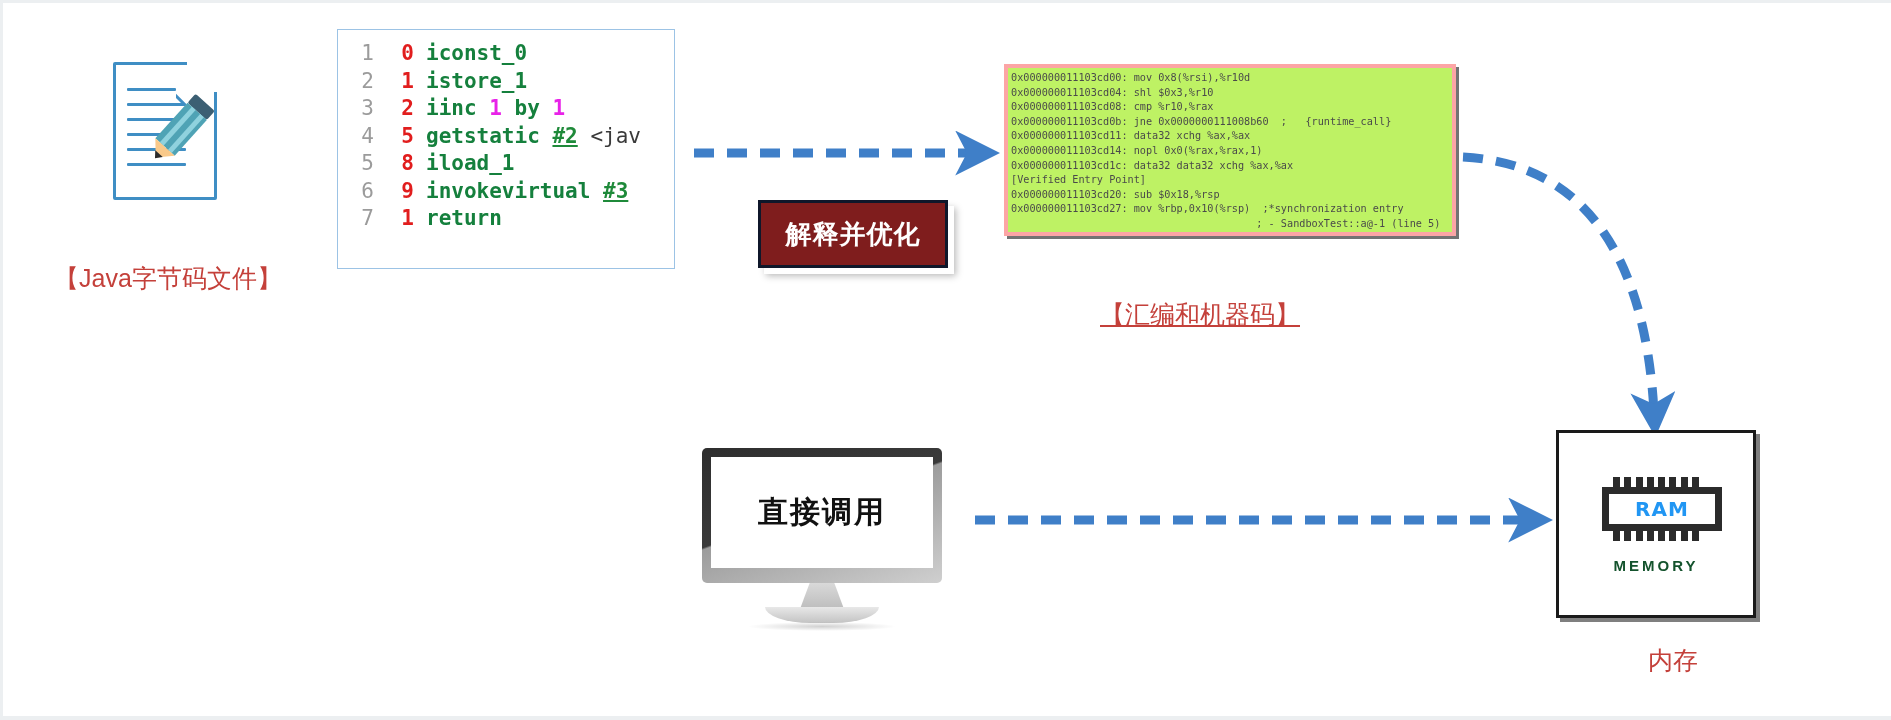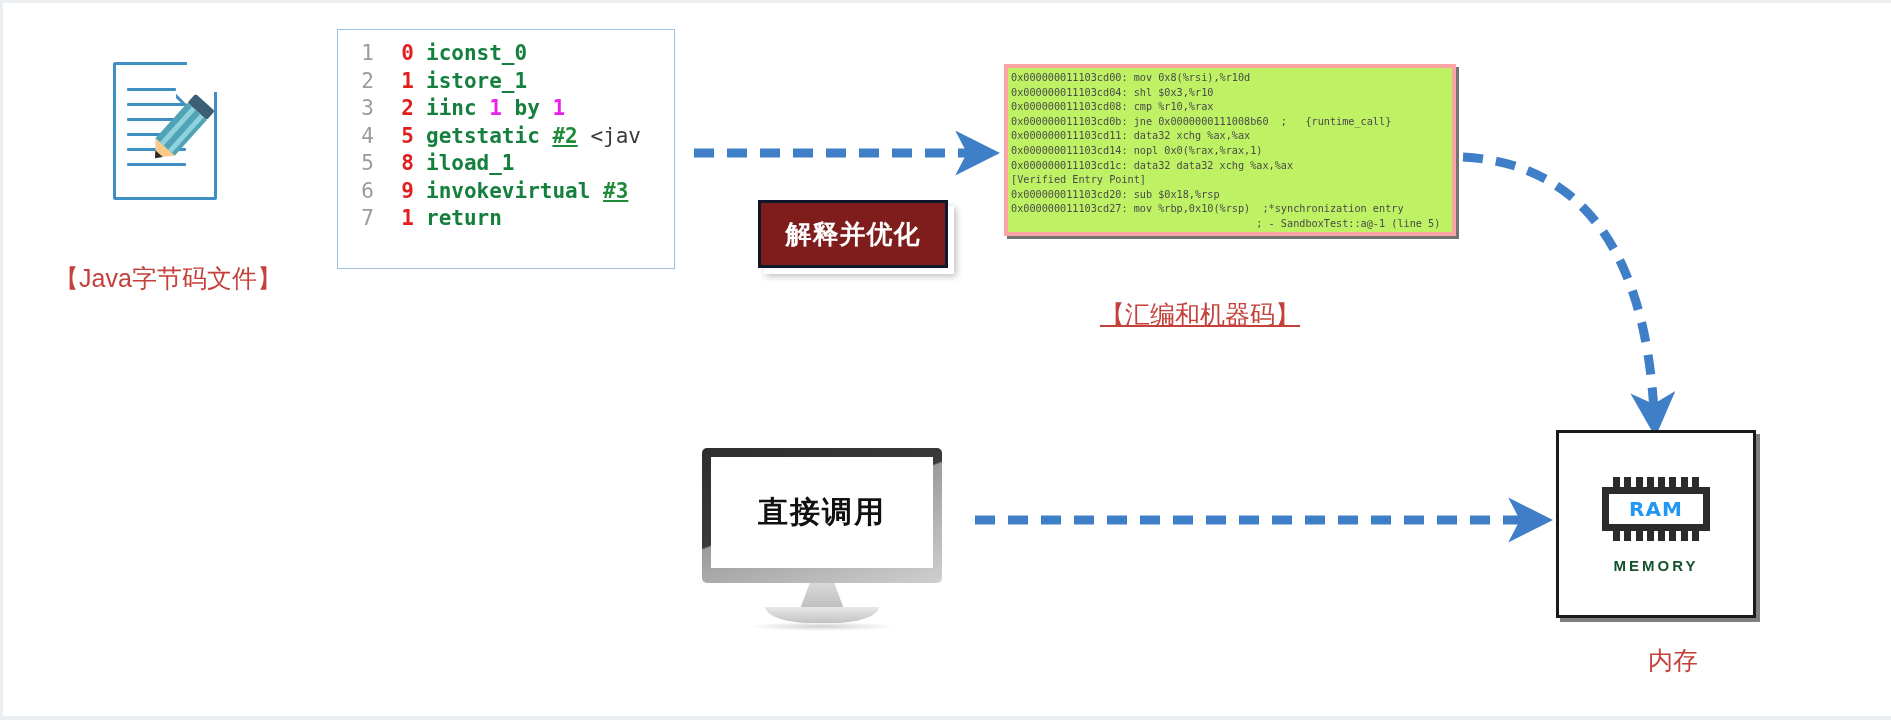--- a/index.html
+++ b/index.html
@@ -154,21 +154,21 @@
 
   
   .mem-box {
     position:absolute; left:1556px; top:430px; width:200px; height:188px;
     background:#ffffff; border:3px solid #1a1a1a;
     box-shadow:4px 4px 0 rgba(0,0,0,.5);
     display:flex; flex-direction:column; align-items:center; justify-content:center;
   }
   .ram-chip { position:relative; width:108px; height:64px; margin-top:2px; }
   .ram-body {
-    position:absolute; left:0; top:10px; width:108px; height:44px;
+    position:absolute; left:0; top:10px; width:120px; height:44px;
     border:7px solid #2b2b2b; background:#ffffff;
     display:flex; align-items:center; justify-content:center;
   }
   .ram-body span { color:#2196f3; font-size:20px; font-weight:bold; letter-spacing:1px;
                    font-family:"DejaVu Sans","Liberation Sans",sans-serif; }
   .ram-pins { position:absolute; left:11px; width:86px; display:flex; justify-content:space-between; }
   .ram-pins.top { top:0; }
   .ram-pins.bot { bottom:0; }
   .ram-pins b { display:block; width:7px; height:11px; background:#2b2b2b; }
   .mem-word {

